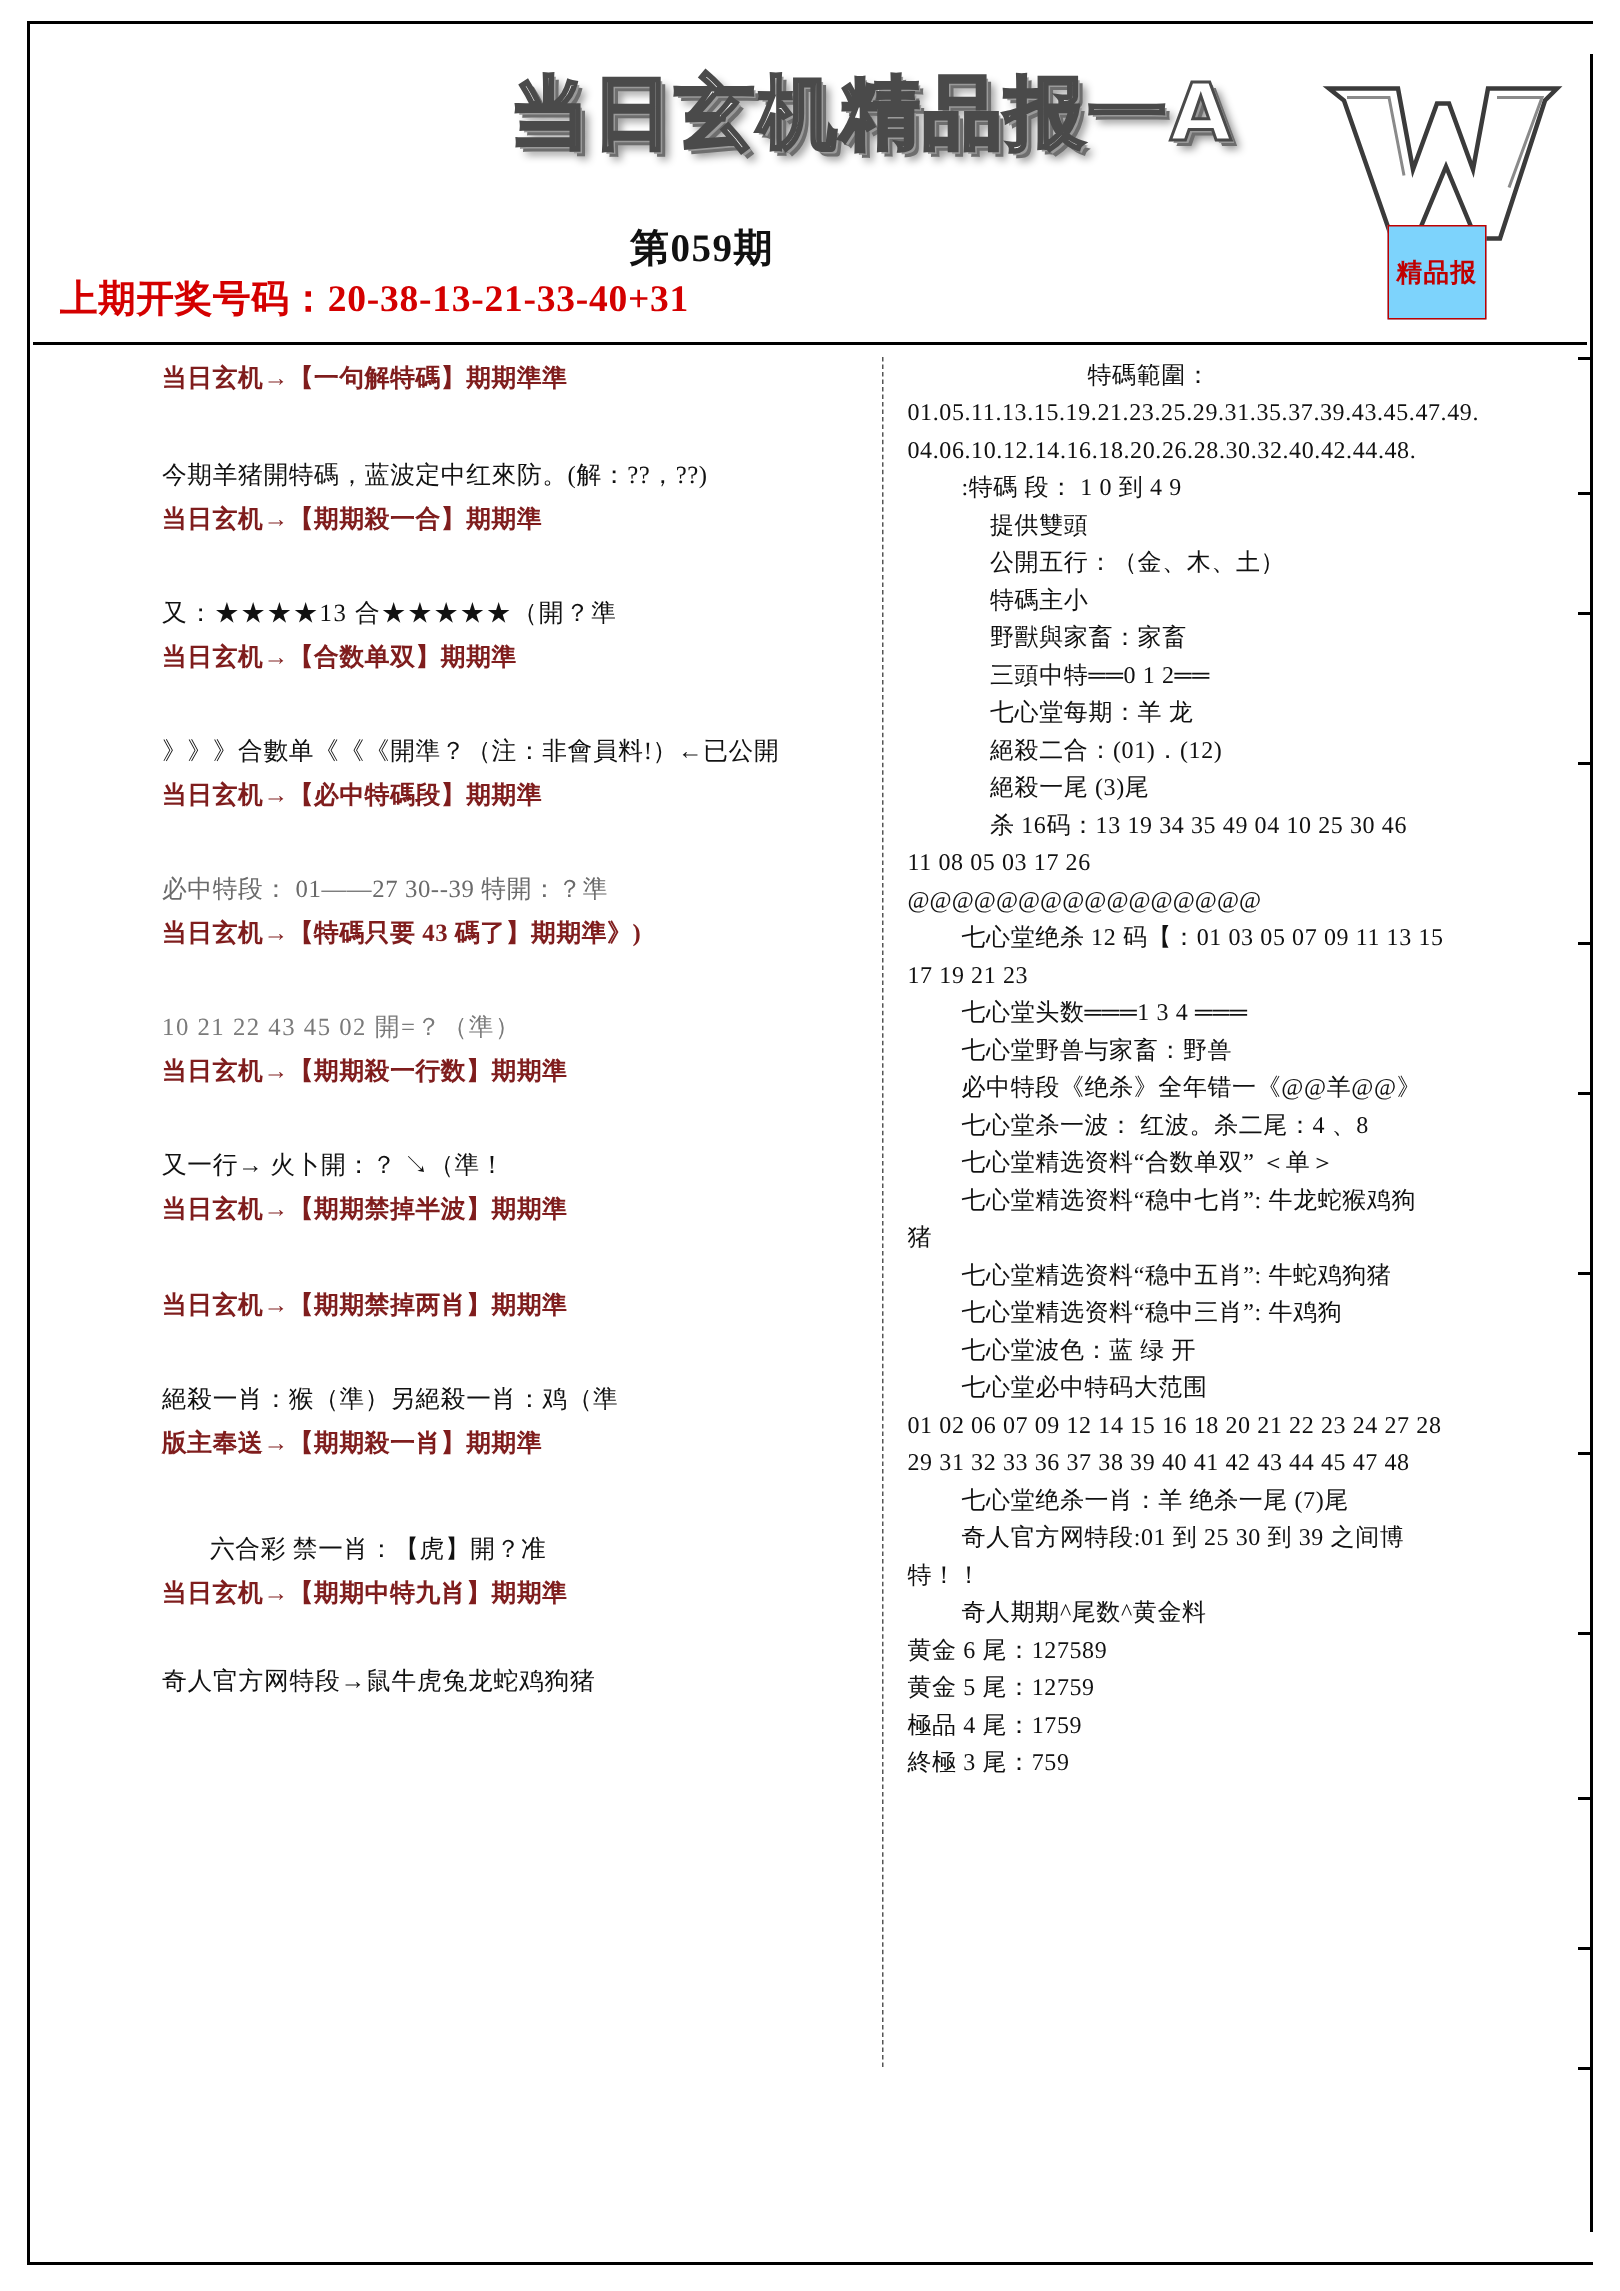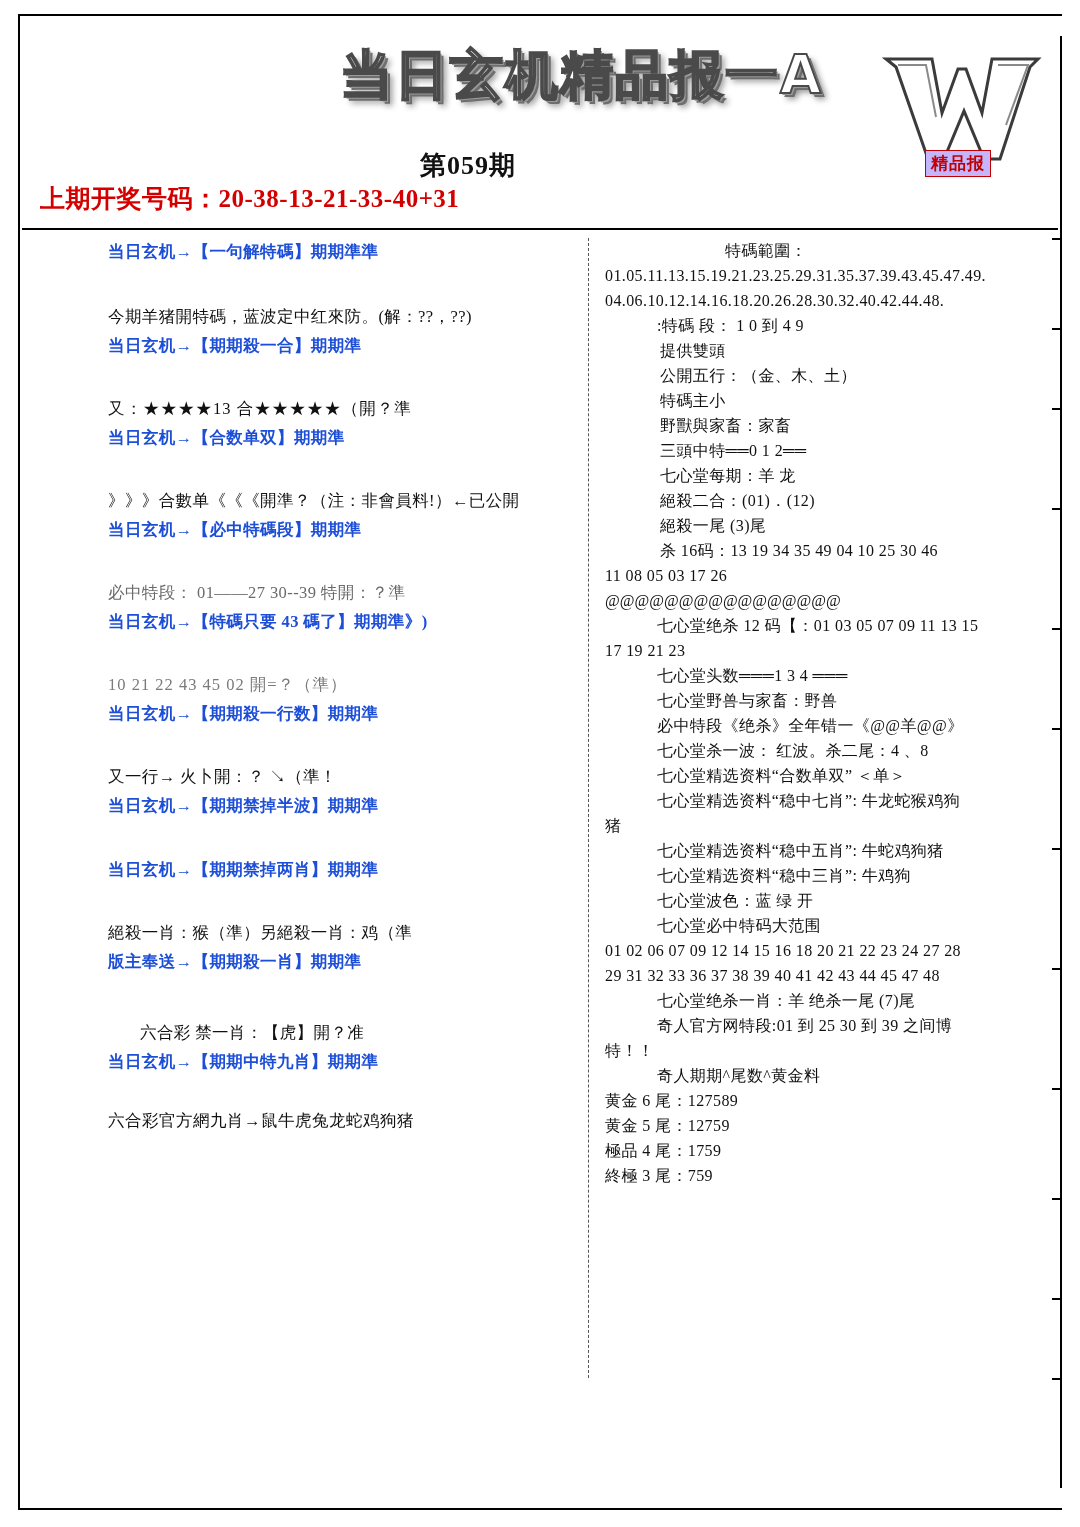--- a/index.html
+++ b/index.html
@@ -88,22 +88,22 @@
   .logo-mark svg { display: block; }
   .logo-badge {
     position: absolute;
     left: 925px;
     top: 150px;
     font-size: 17px;
     color: #c00000;
     font-weight: bold;
     letter-spacing: 1px;
     border: 1px solid #c00000;
-    padding: 1px 5px;
-    background: #c4b5fd;
+    padding: 19px 5px;
+    background: #7dd3fc;
   }
 
   .issue-no {
     position: absolute;
     left: 420px;
     top: 148px;
     font-size: 26px;
     font-weight: bold;
     color: #111;
     letter-spacing: 1px;
@@ -165,41 +165,41 @@
     margin-left: 48px;
     margin-bottom: 2px;
     letter-spacing: 0.4px;
   }
   .l-main {
     font-size: 16.5px;
     line-height: 28px;
     font-weight: bold;
     margin-left: 48px;
     letter-spacing: 0.4px;
-    color: #1d4ed8;
+    color: #7f1d1d;
   }
   .stars { letter-spacing: 1px; }
   .gray { color: #6a6a6a; }
   .nums-gray { color: #7a7a7a; letter-spacing: 1px; }
   .l-foot {
     margin-top: 34px;
     margin-left: 48px;
     font-size: 16.5px;
     letter-spacing: 0.5px;
   }
 
   
   .r-line {
     font-size: 16px;
     line-height: 25px;
     letter-spacing: 0.4px;
     color: #111;
   }
   .r-indent { margin-left: 55px; }
-  .r-indent2 { margin-left: 52px; }
+  .r-indent2 { margin-left: 36px; }
   .r-center { margin-left: 120px; }
   .r-wide { margin-left: 0; }
   .atline { letter-spacing: 0px; }
 
   
   .ticks { position: absolute; left: 1052px; top: 238px; width: 8px; height: 1150px; }
   .tick { position: absolute; left: 0; width: 8px; height: 2px; background: #000; }
 </style>
 </head>
 <body>
@@ -269,21 +269,21 @@
   <div class="lblock" style="margin-top:36px;">
     <div class="l-head">絕殺一肖：猴（準）另絕殺一肖：鸡（準</div>
     <div class="l-main">版主奉送→【期期殺一肖】期期準</div>
   </div>
 
   <div class="lblock" style="margin-top:44px;">
     <div class="l-head" style="margin-left:80px;">六合彩           禁一肖：【虎】開？准</div>
     <div class="l-main">当日玄机→【期期中特九肖】期期準</div>
   </div>
 
-  <div class="l-foot">六合彩官方網九肖→鼠牛虎兔龙蛇鸡狗猪</div>
+  <div class="l-foot">奇人官方网特段→鼠牛虎兔龙蛇鸡狗猪</div>
 </div>
 
 <div class="col-right">
   <div class="r-line r-center">特碼範圍：</div>
   <div class="r-line r-wide">01.05.11.13.15.19.21.23.25.29.31.35.37.39.43.45.47.49.</div>
   <div class="r-line r-wide">04.06.10.12.14.16.18.20.26.28.30.32.40.42.44.48.</div>
   <div class="r-line r-indent2">:特碼 段： 1 0 到 4 9</div>
   <div class="r-line r-indent">提供雙頭</div>
   <div class="r-line r-indent">公開五行：（金、木、土）</div>
   <div class="r-line r-indent">特碼主小</div>

